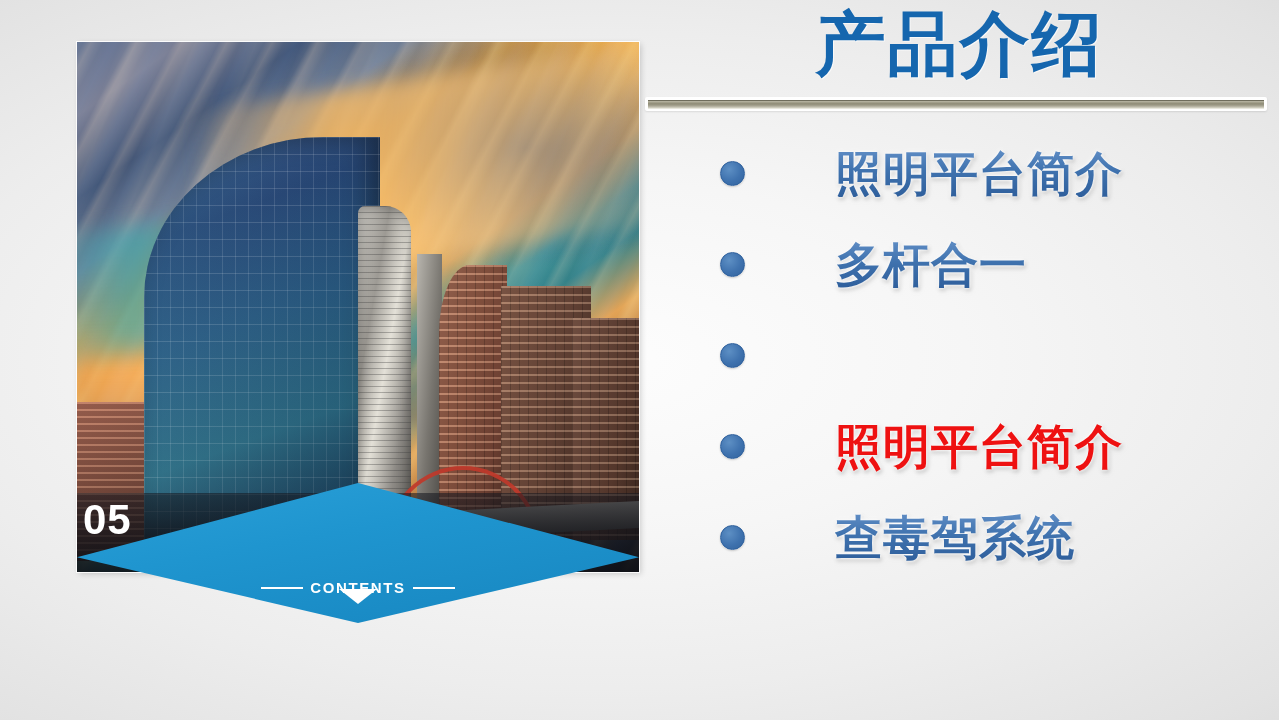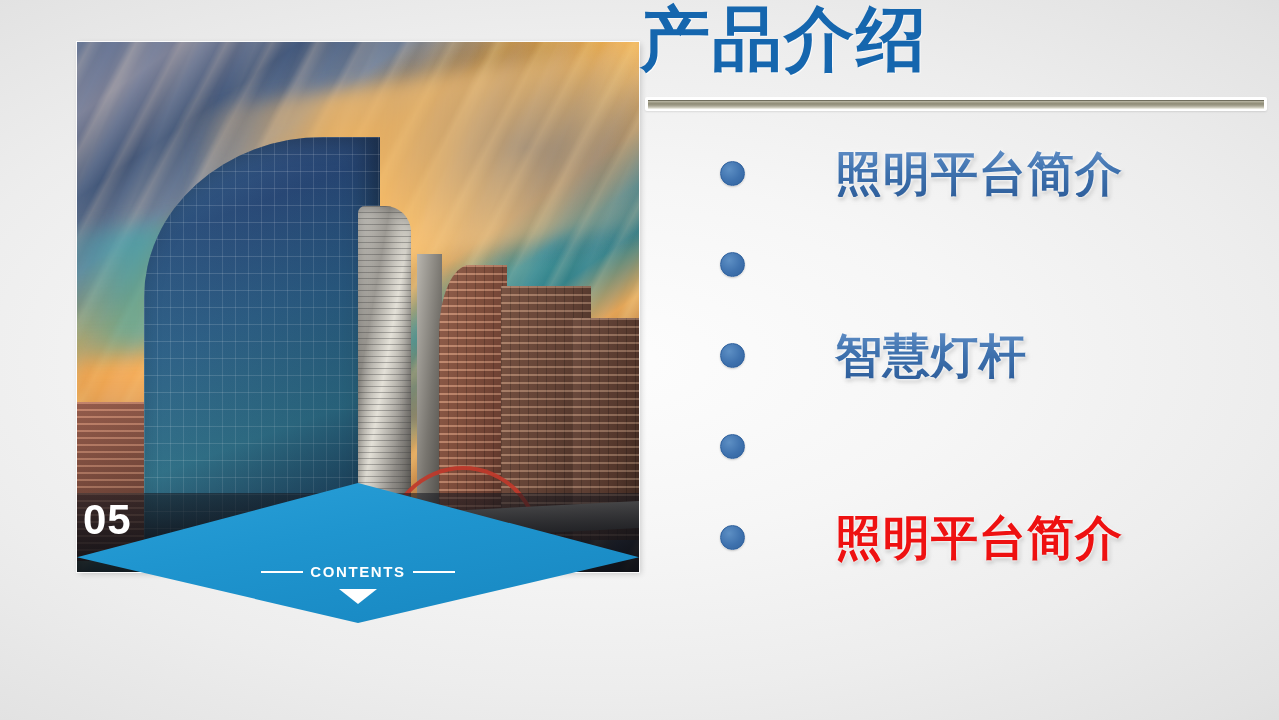--- a/index.html
+++ b/index.html
@@ -236,21 +236,21 @@
     left: 6px; right: 0;
     text-align: left;
     color: #ffffff;
     font-size: 42px;
     font-weight: 700;
     letter-spacing: 1px;
     line-height: 1;
   }
   .banner-sub {
     position: absolute;
-    top: 80px;
+    top: 96px;
     left: 0; right: 0;
     display: flex;
     align-items: center;
     justify-content: center;
     gap: 7px;
   }
   .banner-sub .rule {
     display: block;
     width: 42px;
     height: 2px;
@@ -278,28 +278,27 @@
     position: absolute;
     left: 640px;
     top: 0;
     width: 639px;
     height: 720px;
   }
   .slide-title {
     position: absolute;
     top: 6px;
     left: 0; right: 0;
-    text-align: left;
+    text-align: center;
     font-size: 70px;
     font-weight: 700;
     color: #1566ae;
     letter-spacing: 2px;
     line-height: 1.1;
     text-shadow: 1px 1px 0 rgba(255,255,255,0.65);
-    font-family: Liberation Mono, monospace;
   }
   .divider {
     position: absolute;
     left: 5px;
     top: 97px;
     width: 622px;
     height: 14px;
     background: #ffffff;
     border-radius: 2px;
     box-shadow: 0 1px 2px rgba(0,0,0,0.10);
@@ -408,32 +407,33 @@
 
     <div class="bullet-list">
 
       <div class="bullet-row">
         <span class="bullet-dot"></span>
         <span class="bullet-text blue">照明平台简介</span>
       </div>
 
       <div class="bullet-row">
         <span class="bullet-dot"></span>
-      </div>
-
-      <div class="bullet-row">
-        <span class="bullet-dot"></span>
-        <span class="bullet-text blue">智慧灯杆</span>
-      </div>
+        <span class="bullet-text blue">多杆合一</span>
+      </div>
+
 
       <div class="bullet-row">
         <span class="bullet-dot"></span>
       </div>
 
       <div class="bullet-row">
         <span class="bullet-dot"></span>
         <span class="bullet-text red">照明平台简介</span>
       </div>
 
+      <div class="bullet-row">
+        <span class="bullet-dot"></span>
+        <span class="bullet-text blue">查毒驾系统</span>
+      </div>
 
     </div>
   </div>
 </div>
 
 </body></html>

